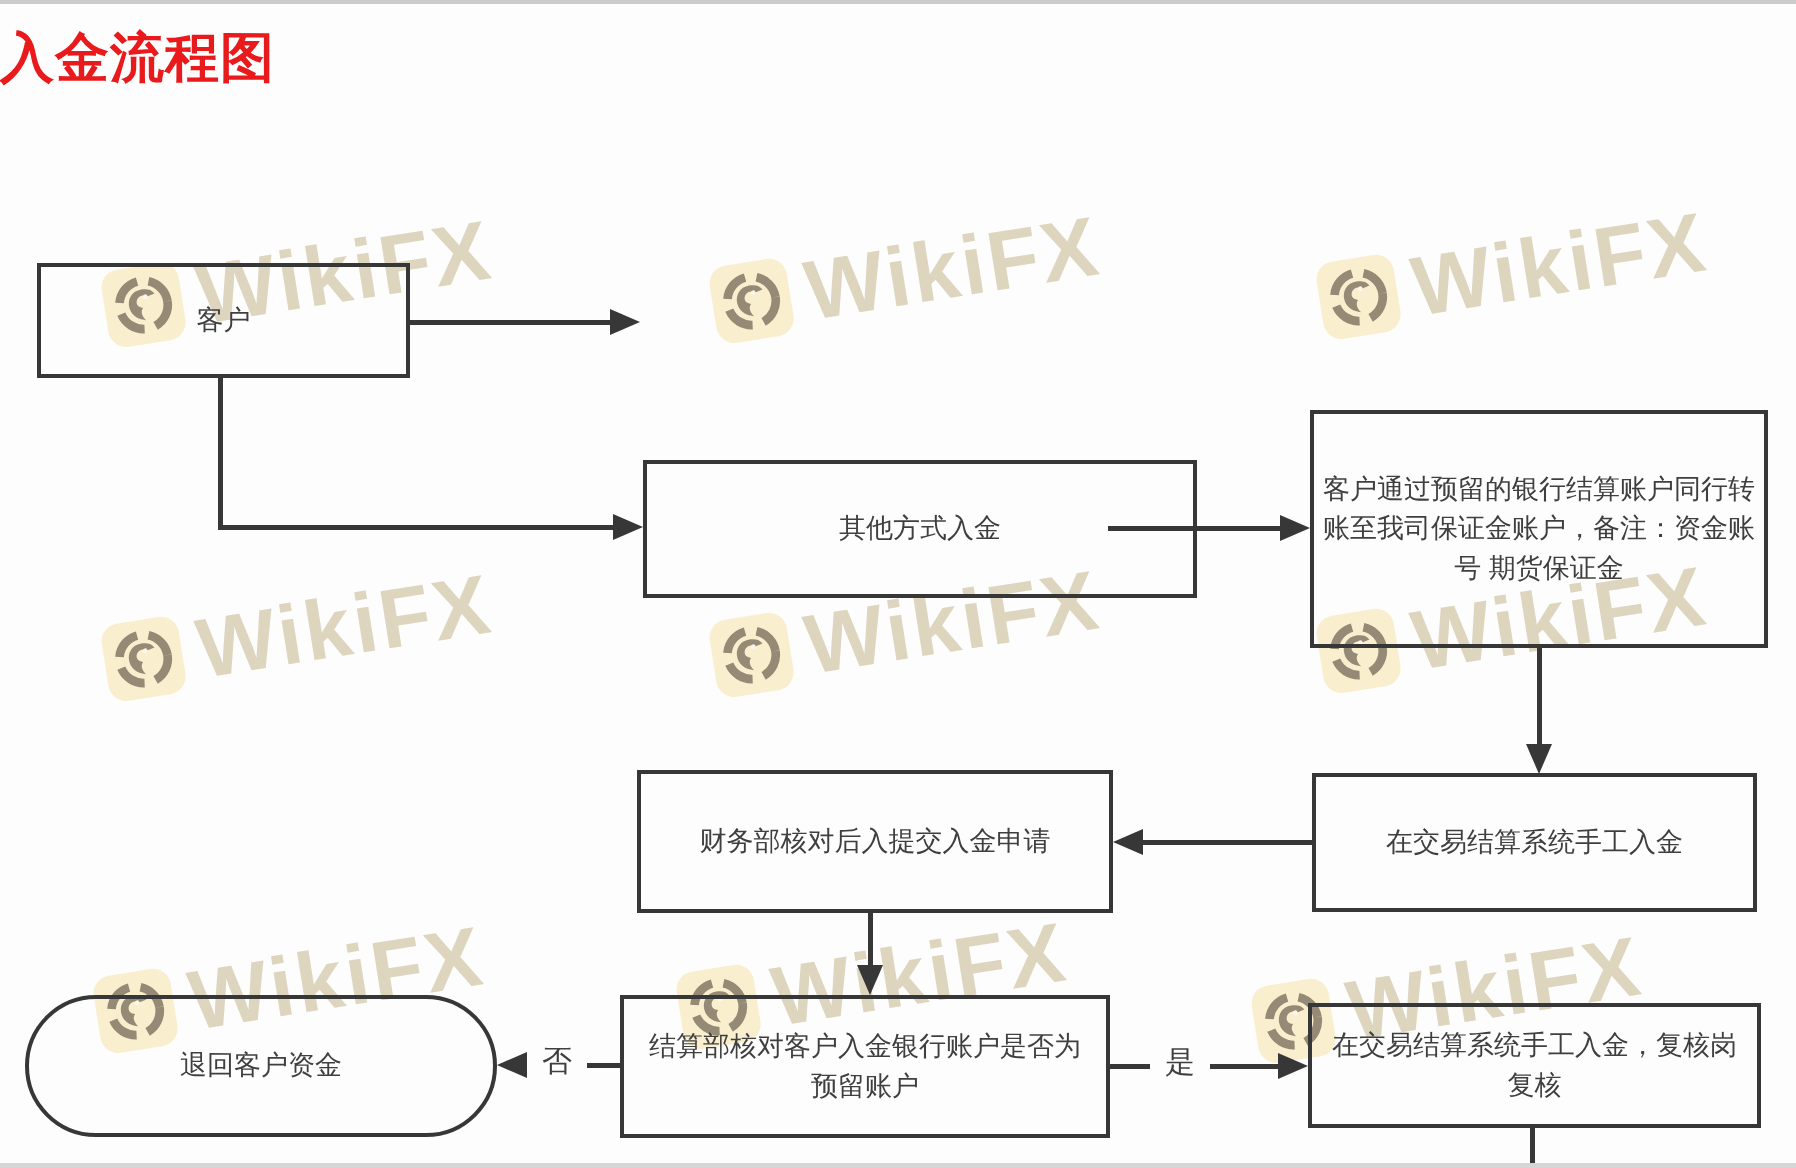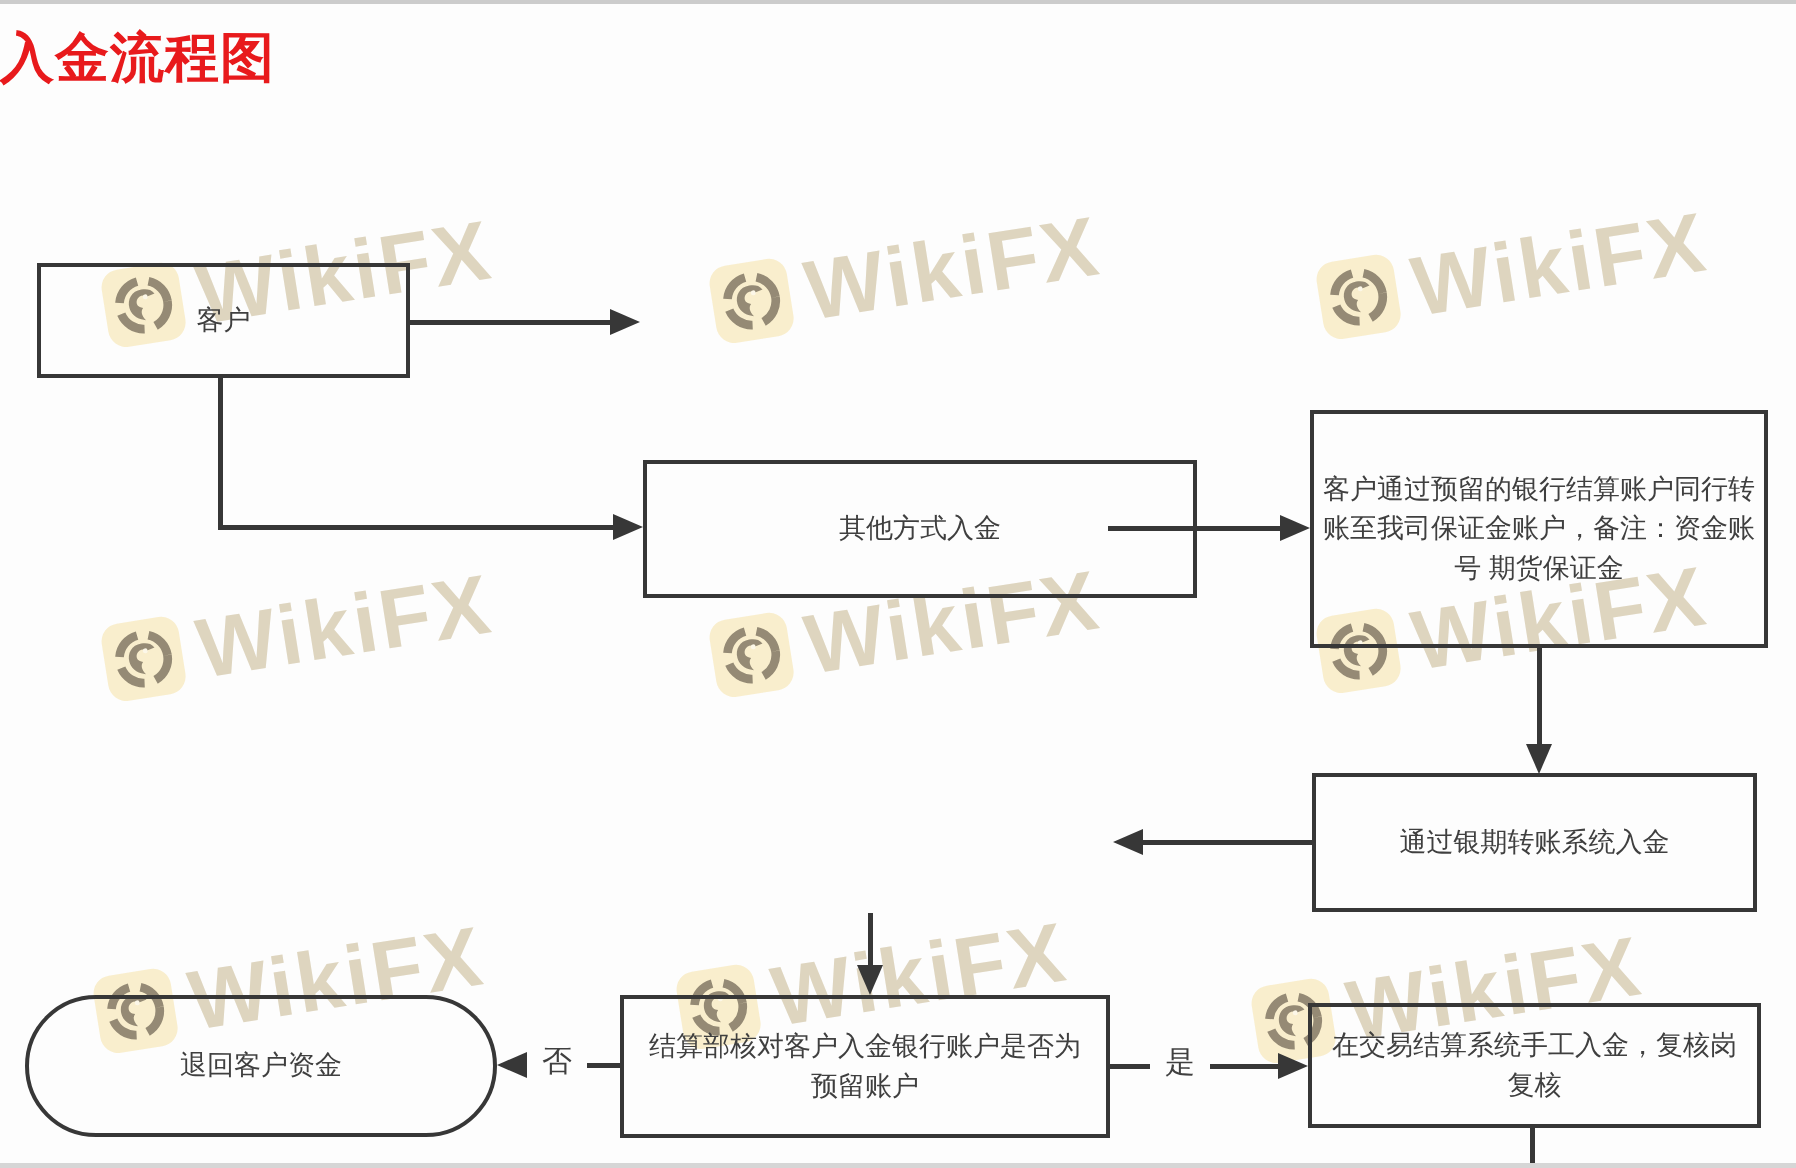--- a/index.html
+++ b/index.html
@@ -158,21 +158,22 @@
           <path d="M30 14 C20 14 14 22 15 31 C16 40 24 45 30 46 C26 40 26 36 29 33 C24 32 22 28 24 24 C26 20 31 19 35 22 L43 20 C40 15 35 14 30 14 Z" fill="#443a2e"></path>
           <circle cx="33" cy="22" r="2.5" fill="#fff"></circle>
         </svg>
       </span>
     <span class="wm-text">WikiFX</span>
   </div>
 
   <div class="node n-customer">客户</div>
   <div class="node n-other">其他方式入金</div>
   <div class="node n-transfer">客户通过预留的银行结算账户同行转账至我司保证金账户，备注：资金账号 期货保证金</div>
-  <div class="node n-notify">通过银期转账系统入金</div>
+  <div class="node n-notify">在交易结算系统手工入金</div>
+  <div class="node n-finance">财务部核对后入提交入金申请</div>
   <div class="node n-settlement">结算部核对客户入金银行账户是否为预留账户</div>
   <div class="node stadium n-refund">退回客户资金</div>
   <div class="node n-manual">在交易结算系统手工入金，复核岗复核</div>
 
   <div class="hline" style="left:410px;top:320px;width:200px;"></div>
   <div class="arr r" style="left:610px;top:309px;"></div>
 
   <div class="vline" style="left:218px;top:378px;height:152px;"></div>
   <div class="hline" style="left:218px;top:525px;width:395px;"></div>
   <div class="arr r" style="left:613px;top:514px;"></div>

